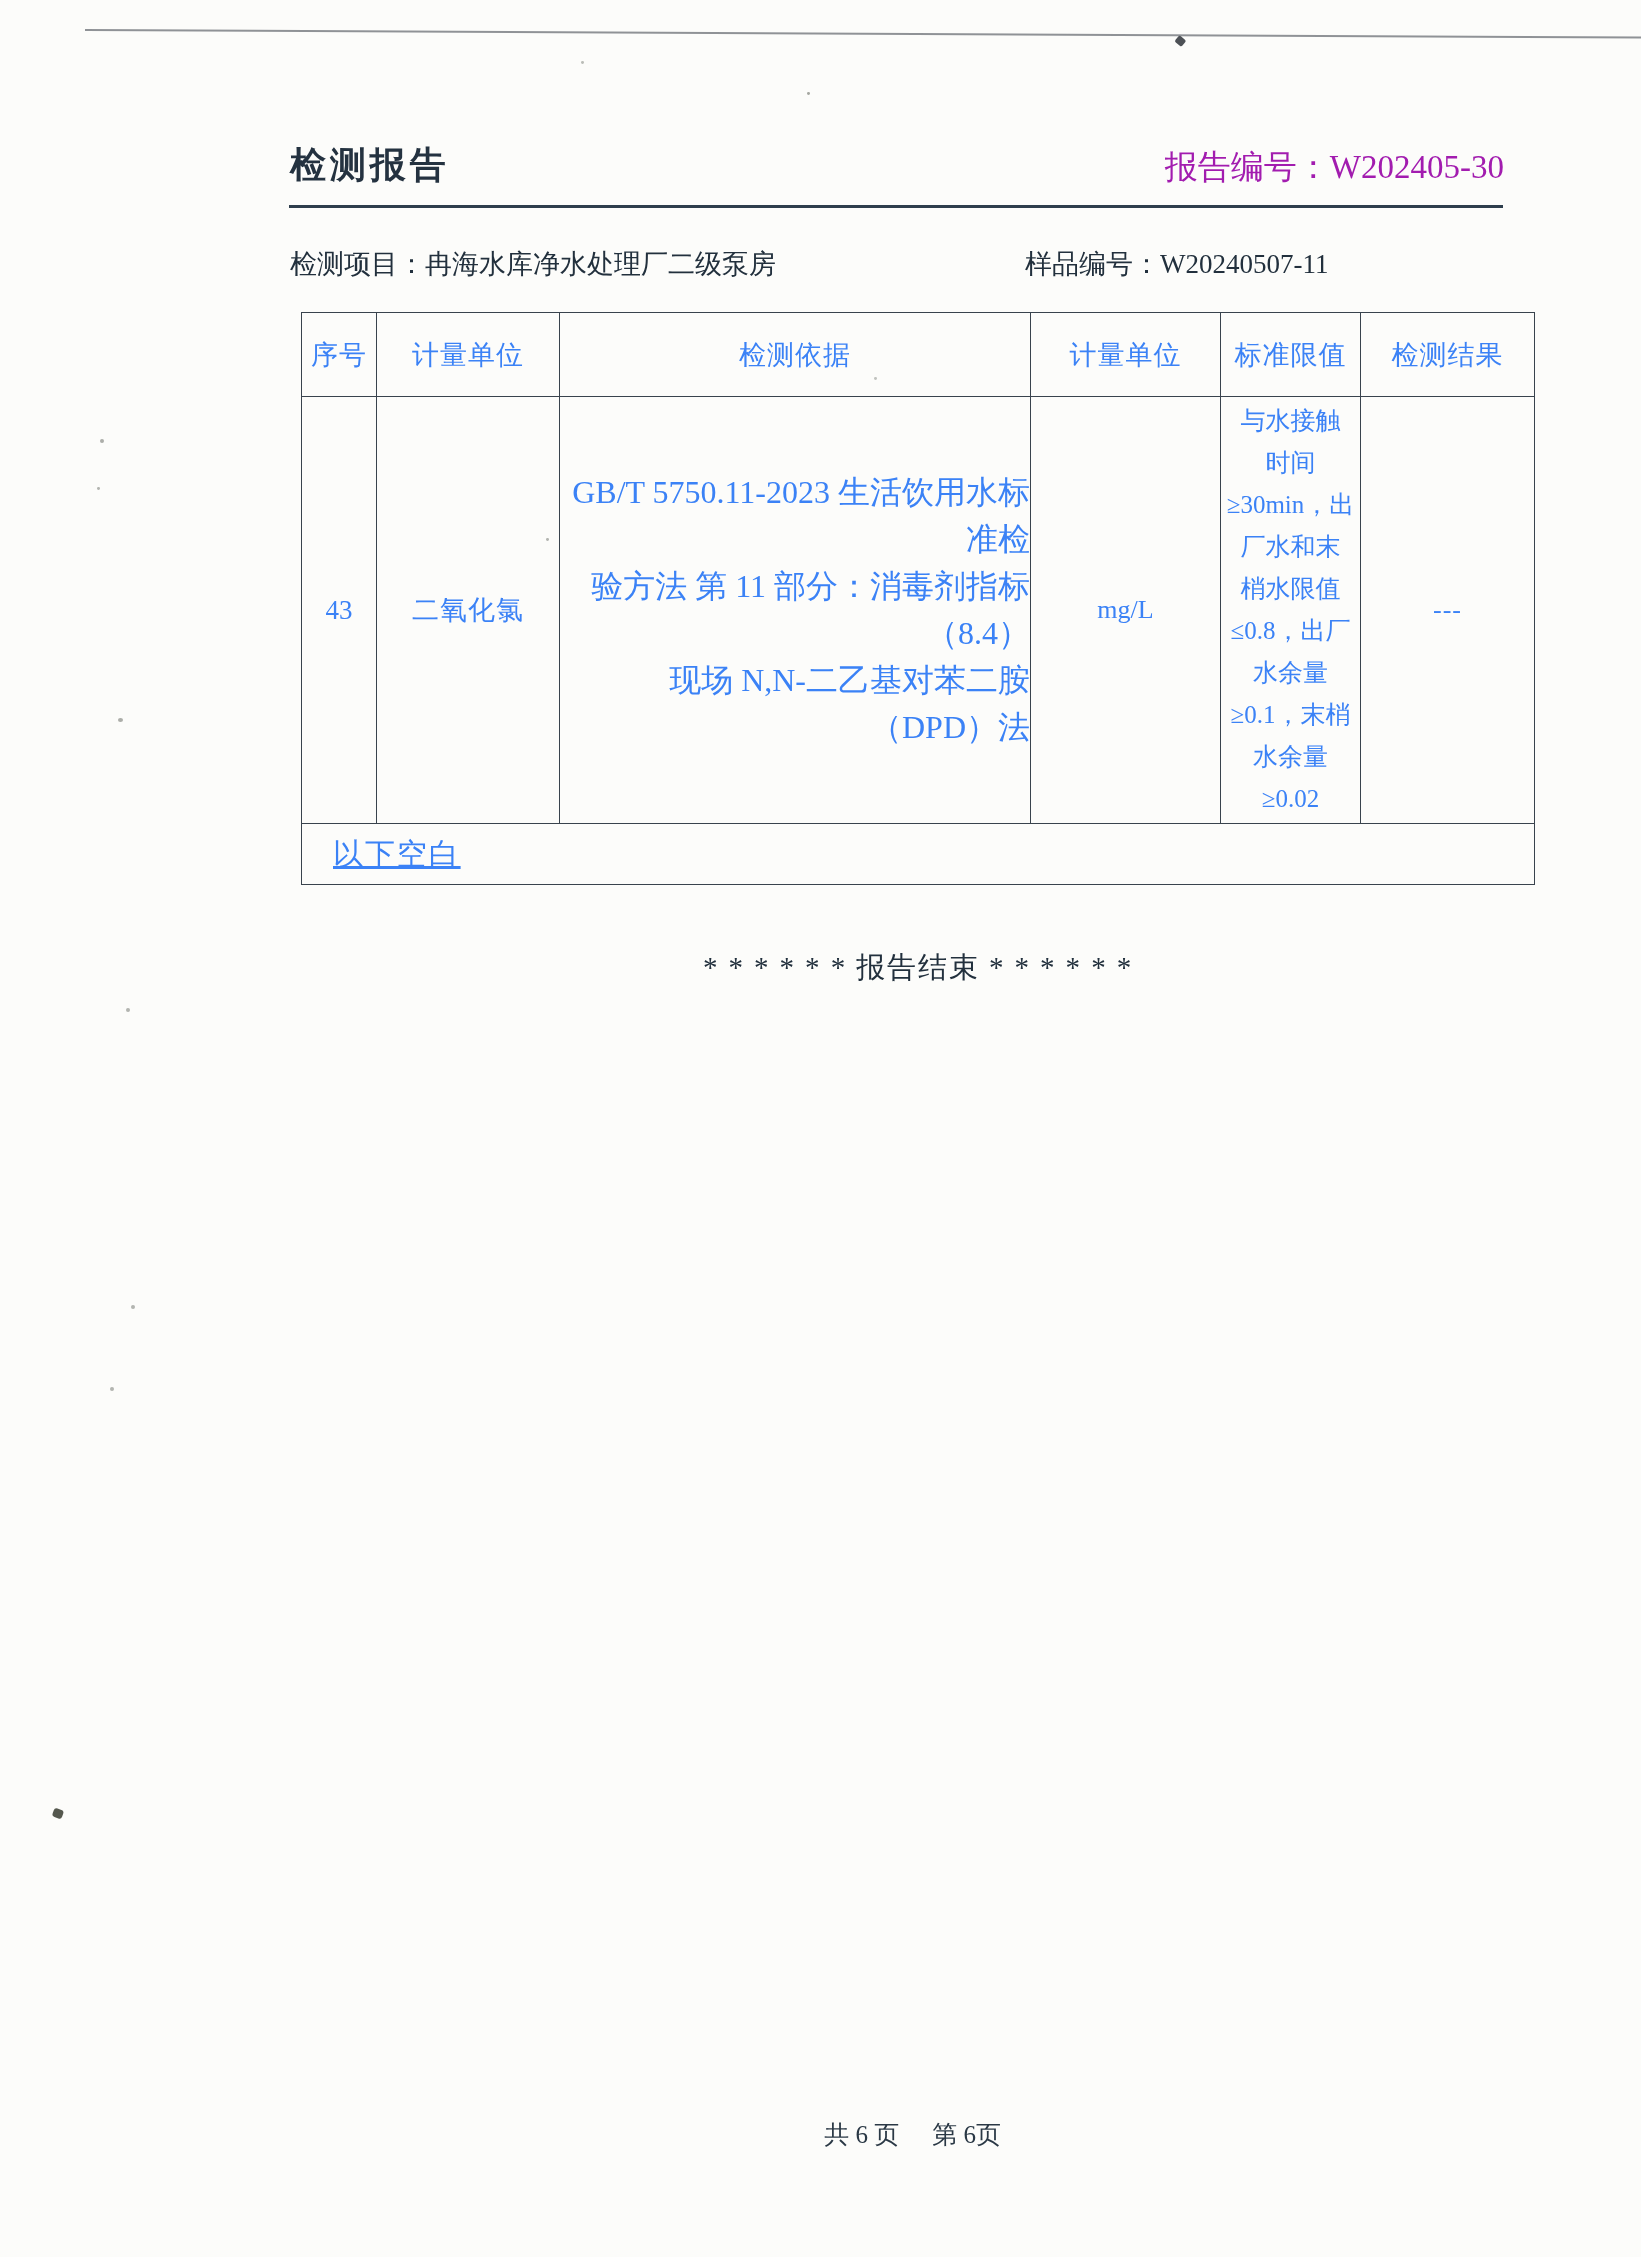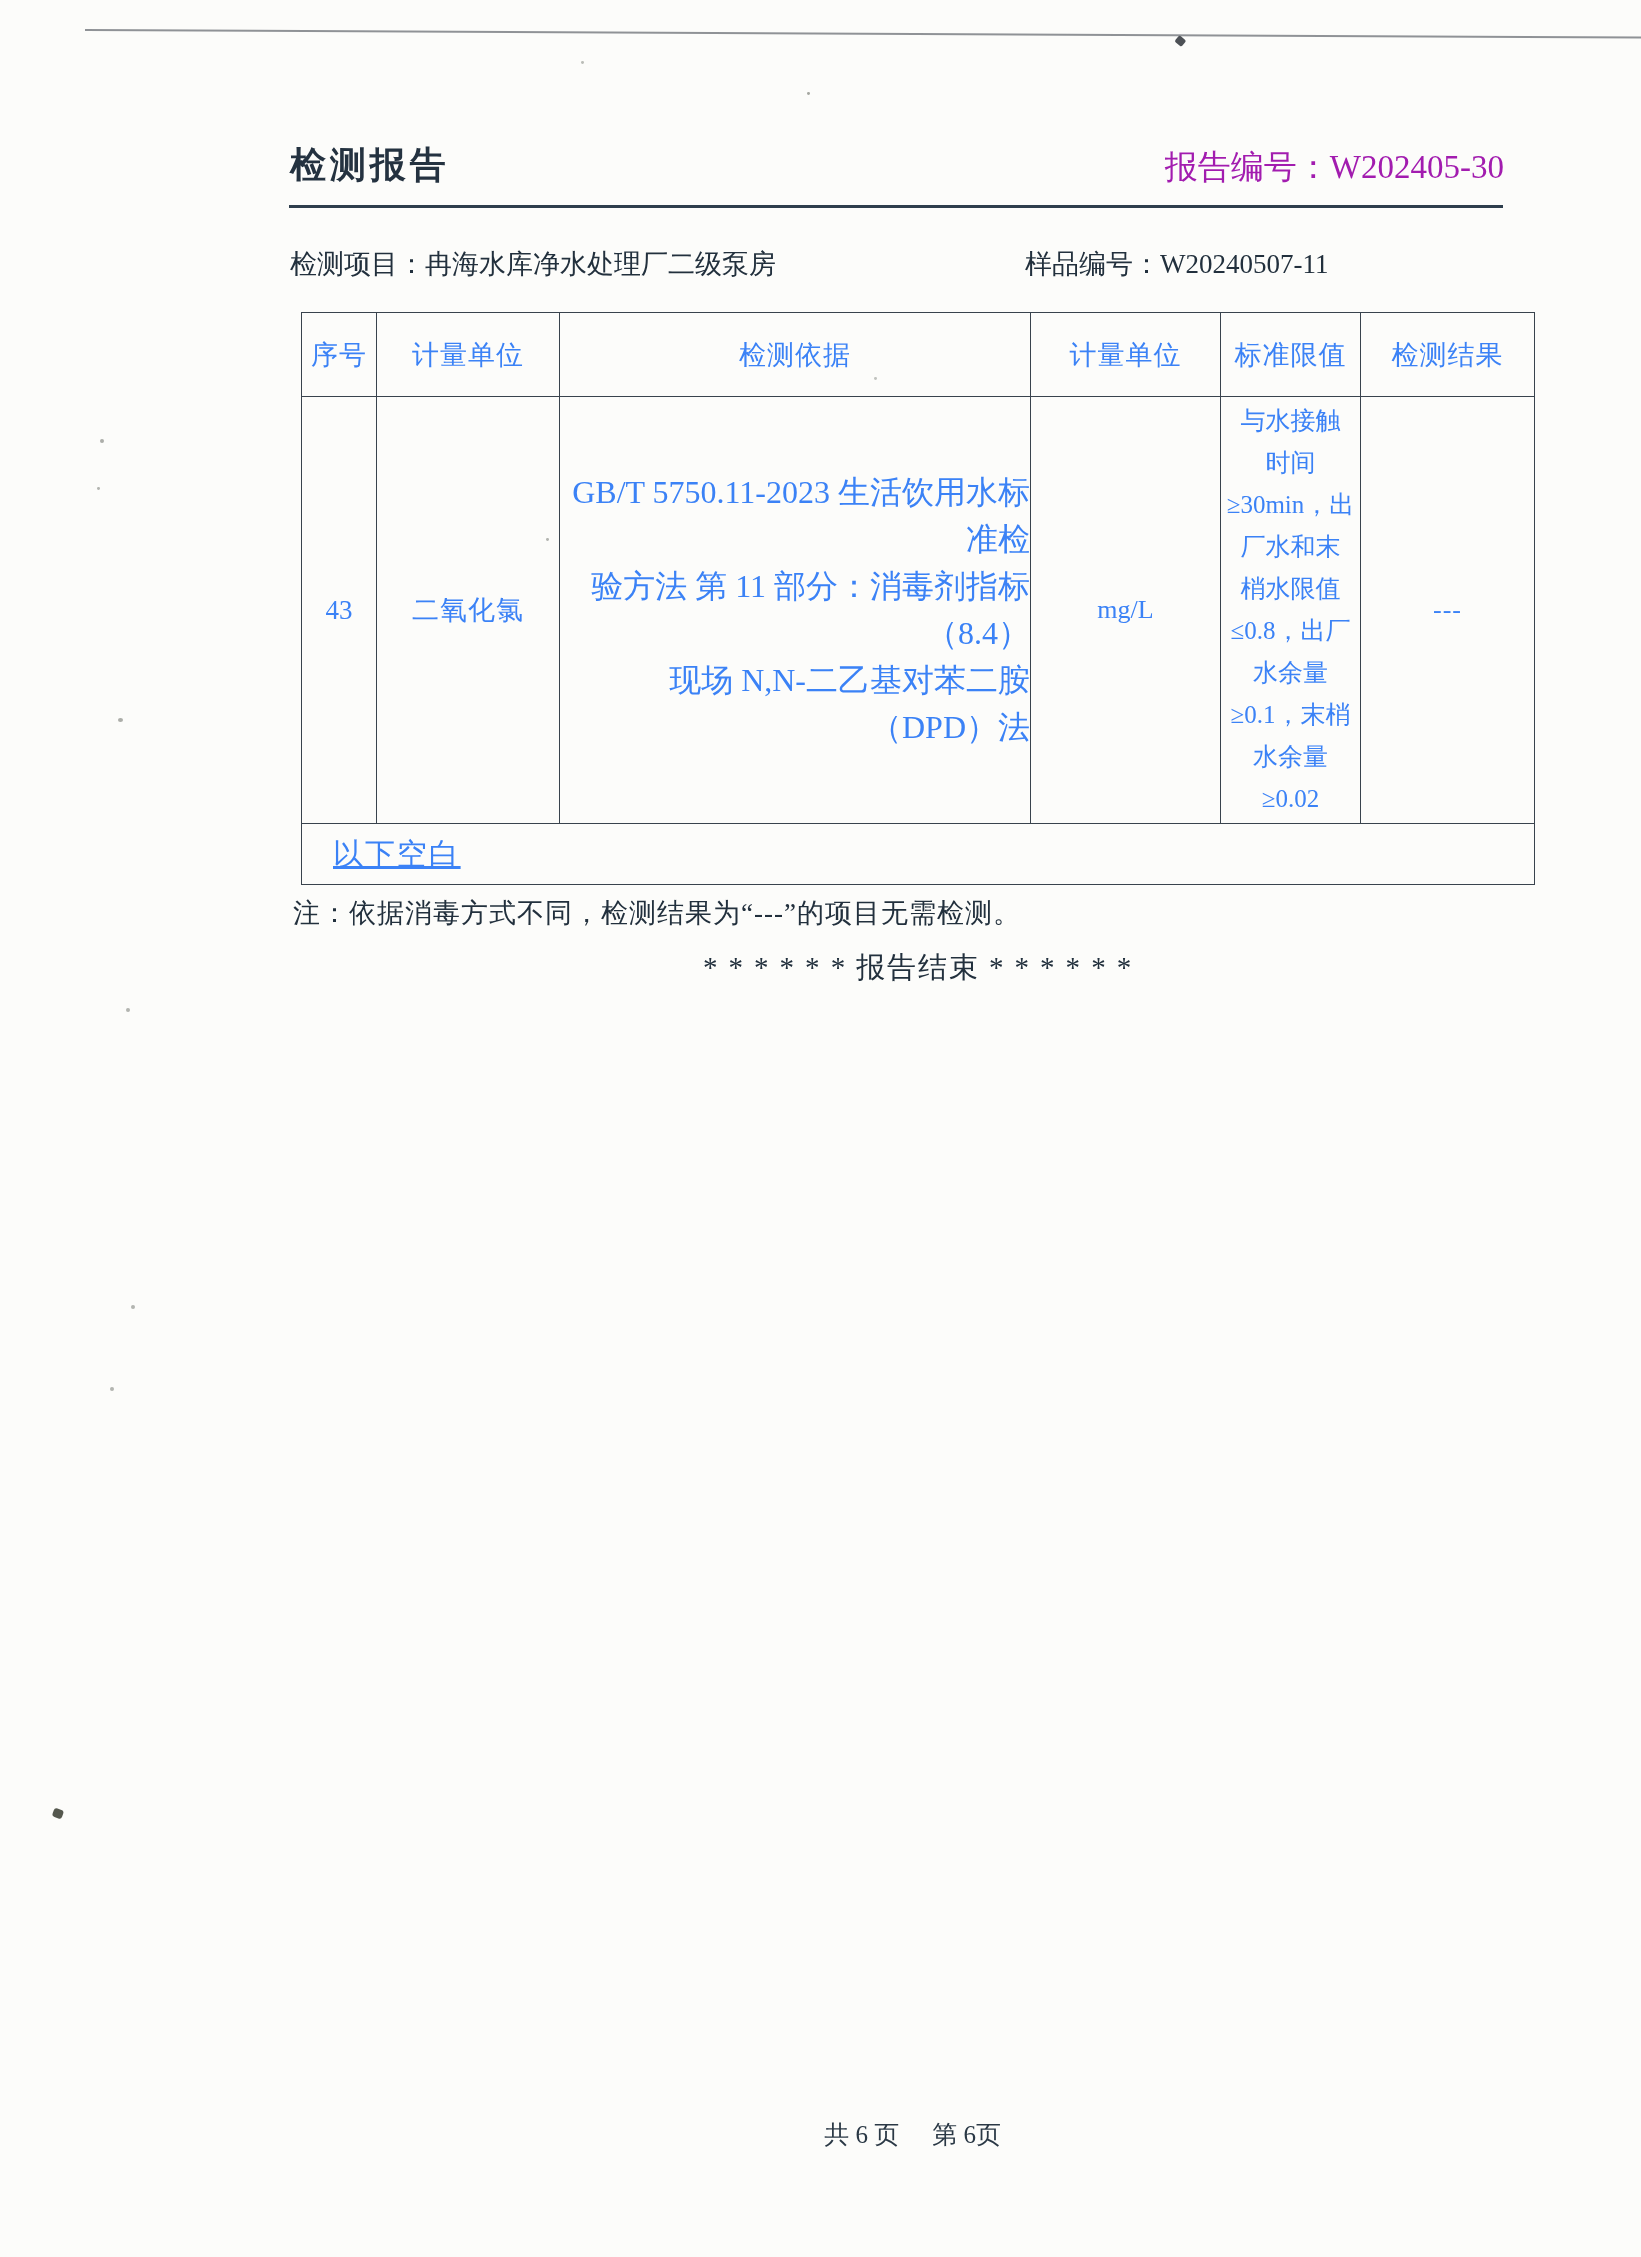--- a/index.html
+++ b/index.html
@@ -158,21 +158,20 @@
 ≥0.02</td>
         <td class="c-result">---</td>
       </tr>
       <tr class="blank-row">
         <td colspan="6">以下空白</td>
       </tr>
     </tbody>
       </table>
   </div>
 
-  <div class="note-line">注：依据消毒方式不同，检测结果为“---”的项目无需检测。</div>
   <div class="end-line">* * * * * *  报告结束  * * * * * *</div>
 
   <div class="footer-line">
     <span>共 6 页</span><span class="gap"></span><span>第 6页</span>
   </div>
 
 </div>
 
 
 </body></html>

